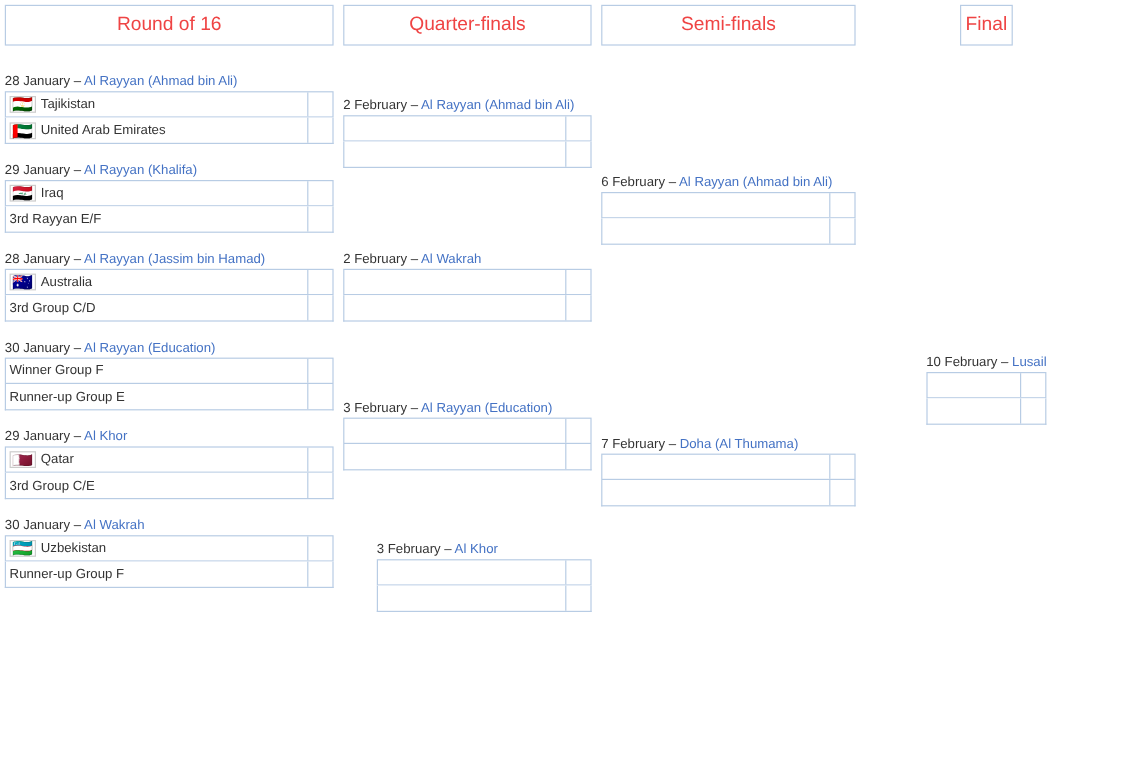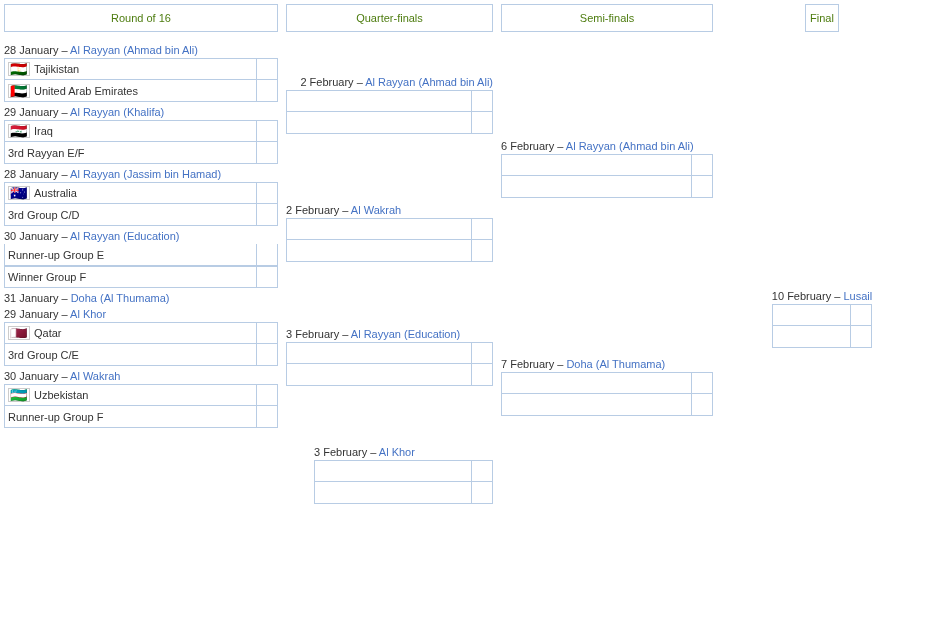--- a/index.html
+++ b/index.html
@@ -19,41 +19,41 @@
       flex-direction: column;
     }
 
     .col-r16 { width: 282px; }
     .col-qf { width: 215px; }
     .col-sf { width: 220px; }
     .col-final { width: 210px; align-items: center; }
 
     .col-header {
       text-align: center;
-      color: #4d7c0f;
-      font-size: 11px;
+      color: #ef4444;
+      font-size: 16px;
       padding: 7px 4px;
       border: 1px solid #b8cce4;
       margin: 4px;
     }
 
     .matches-area {
       padding: 4px;
       position: relative;
       flex: 1;
     }
 
     .match-block {
       margin-bottom: 2px;
     }
 
     .date-line {
       color: #333;
       font-size: 11px;
-      margin-top: 4px;
+      margin-top: 16px;
       margin-bottom: 2px;
     }
 
     .date-link {
       color: #4472c4;
       text-decoration: none;
     }
 
     .team-box {
       display: flex;
@@ -150,35 +150,32 @@
         <div class="team-box second">
           <span>3rd Group C/D</span>
           <span class="score-cell"></span>
         </div>
       </div>
 
       <div class="match-block">
         <div class="date-line">
           <span>30 January – </span><a class="date-link">Al Rayyan (Education)</a>
         </div>
+        <div class="team-box">
+          <span>Winner Group F</span>
+          <span class="score-cell"></span>
+        </div>
         <div class="team-box second">
           <span>Runner-up Group E</span>
           <span class="score-cell"></span>
         </div>
-        <div class="team-box">
-          <span>Winner Group F</span>
-          <span class="score-cell"></span>
-        </div>
-      </div>
-
-
-      <div class="match-block">
-        <div class="date-line">
-          <span>31 January – </span><a class="date-link">Doha (Al Thumama)</a>
-        </div>
+      </div>
+
+
+      <div class="match-block">
       </div>
 
       <div class="match-block">
         <div class="date-line">
           <span>29 January – </span><a class="date-link">Al Khor</a>
         </div>
         <div class="team-box">
           <span class="flag-img">🇶🇦</span>
           <span>Qatar</span>
           <span class="score-cell"></span>
@@ -204,21 +201,21 @@
         </div>
       </div>
 
     </div>
   </div>
 
   <div class="col col-qf">
     <div class="col-header">Quarter-finals</div>
     <div class="matches-area" style="position:relative;">
 
-      <div class="match-block" style="margin-top: 36px; text-align: right;">
+      <div class="match-block" style="margin-top: 36px;">
         <div class="date-line">
           <span>2 February – </span><a class="date-link">Al Rayyan (Ahmad bin Ali)</a>
         </div>
         <div class="team-box">
           <span class="score-cell"></span>
         </div>
         <div class="team-box second">
           <span class="score-cell"></span>
         </div>
       </div>

